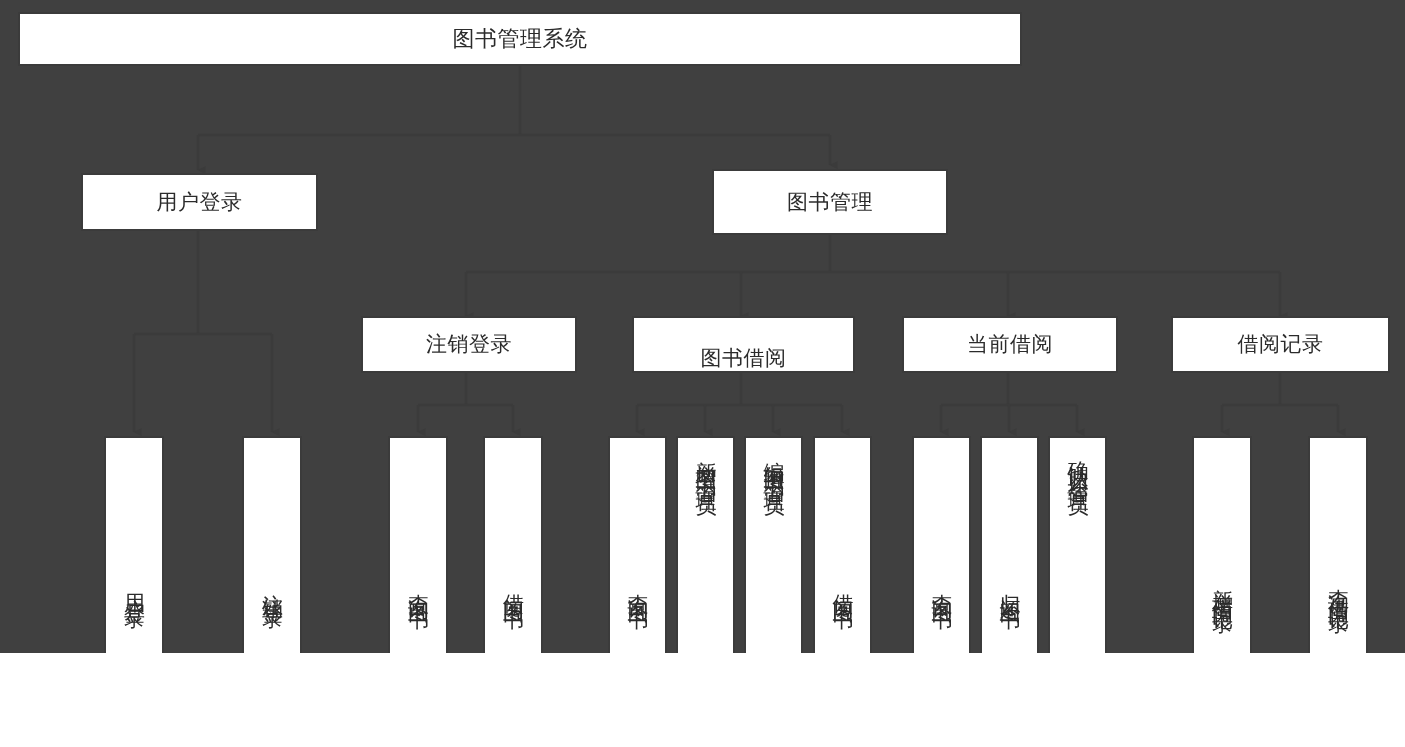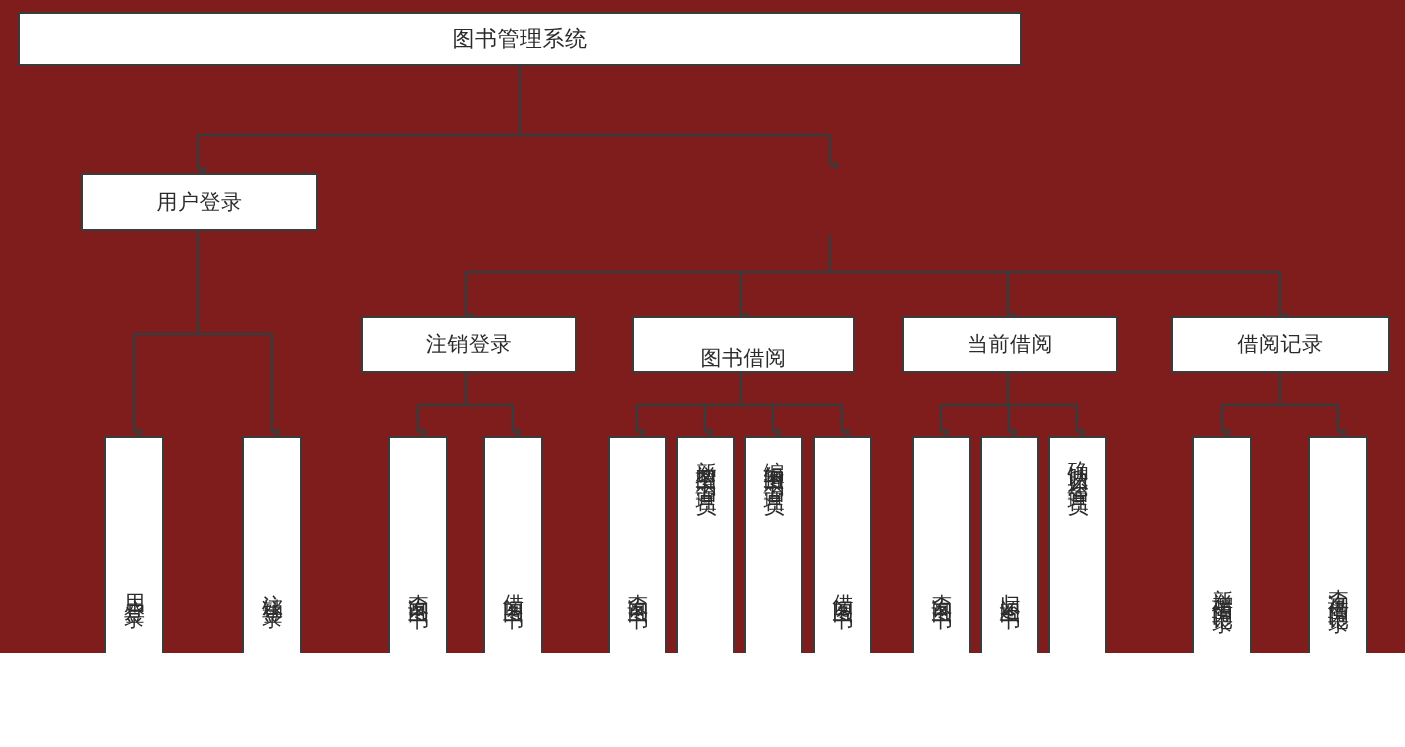--- a/index.html
+++ b/index.html
@@ -8,21 +8,21 @@
     padding: 0;
     background: #ffffff;
   }
   body {
     font-family: "DejaVu Sans", "Liberation Sans", sans-serif;
   }
   #diagram-root {
     position: relative;
     width: 1405px;
     height: 653px;
-    background: #7f1d1d;
+    background: #404040;
     overflow: hidden;
   }
   #edge-layer {
     position: absolute;
     left: 0;
     top: 0;
     width: 1405px;
     height: 747px;
     pointer-events: none;
   }
@@ -136,20 +136,23 @@
   </svg>
 
   <div class="node horizontal root" style="left:18px; top:12px; width:1004px; height:54px;">
     <span class="node-label">图书管理系统</span>
   </div>
 
   <div class="node horizontal" style="left:81px; top:173px; width:237px; height:58px;">
     <span class="node-label">用户登录</span>
   </div>
 
+  <div class="node horizontal" style="left:712px; top:169px; width:236px; height:66px;">
+    <span class="node-label">图书管理</span>
+  </div>
 
   <div class="node horizontal" style="left:361px; top:316px; width:216px; height:57px;">
     <span class="node-label">注销登录</span>
   </div>
 
   <div class="node horizontal" style="left:632px; top:316px; width:223px; height:57px;align-items:flex-end;">
     <span class="node-label">图书借阅</span>
   </div>
 
   <div class="node horizontal" style="left:902px; top:316px; width:216px; height:57px;justify-content:center;">

